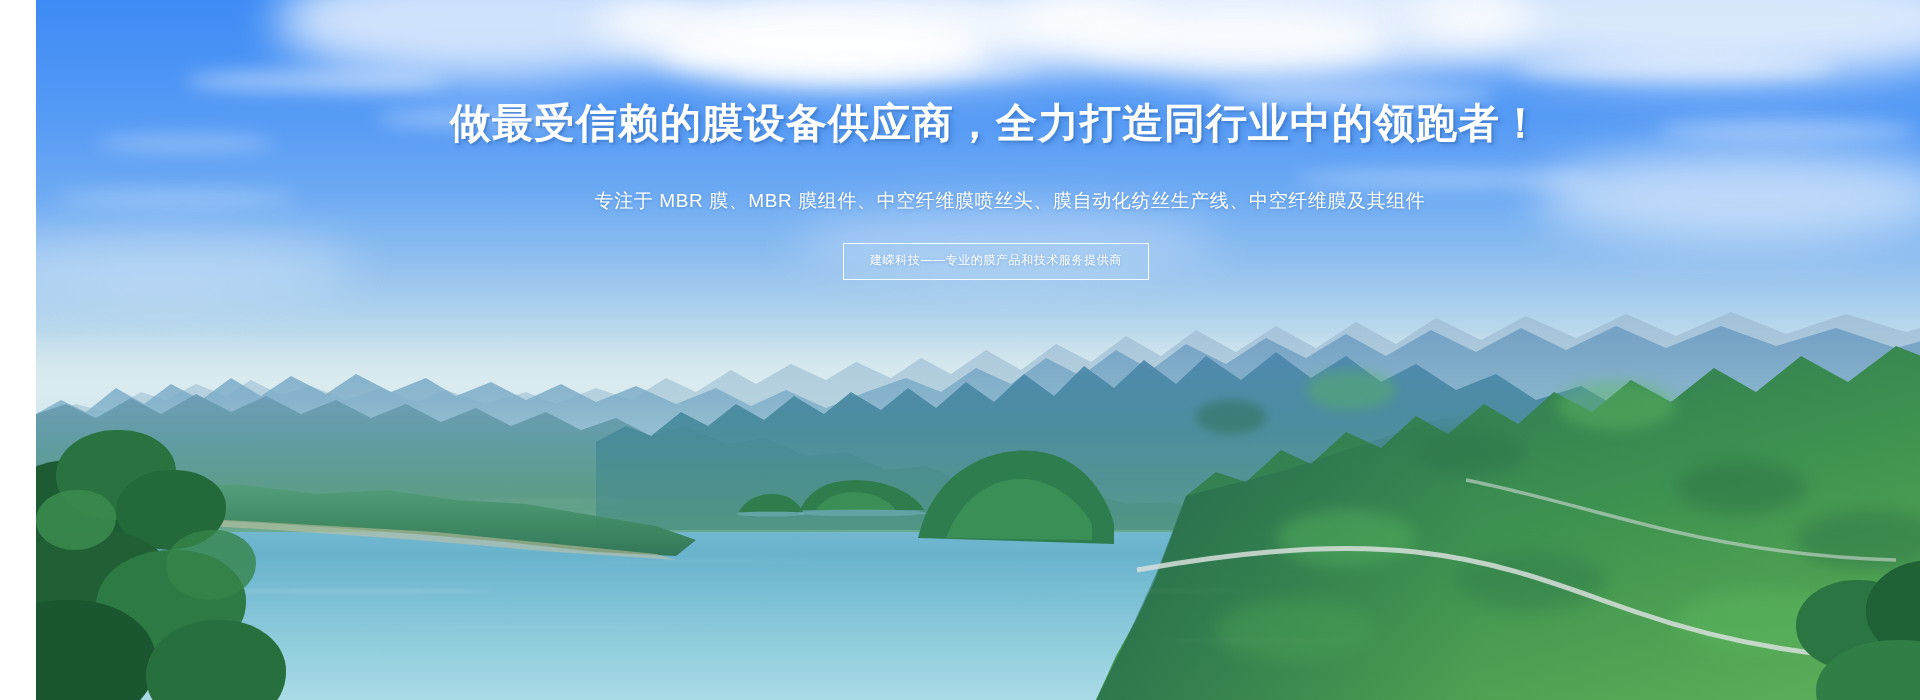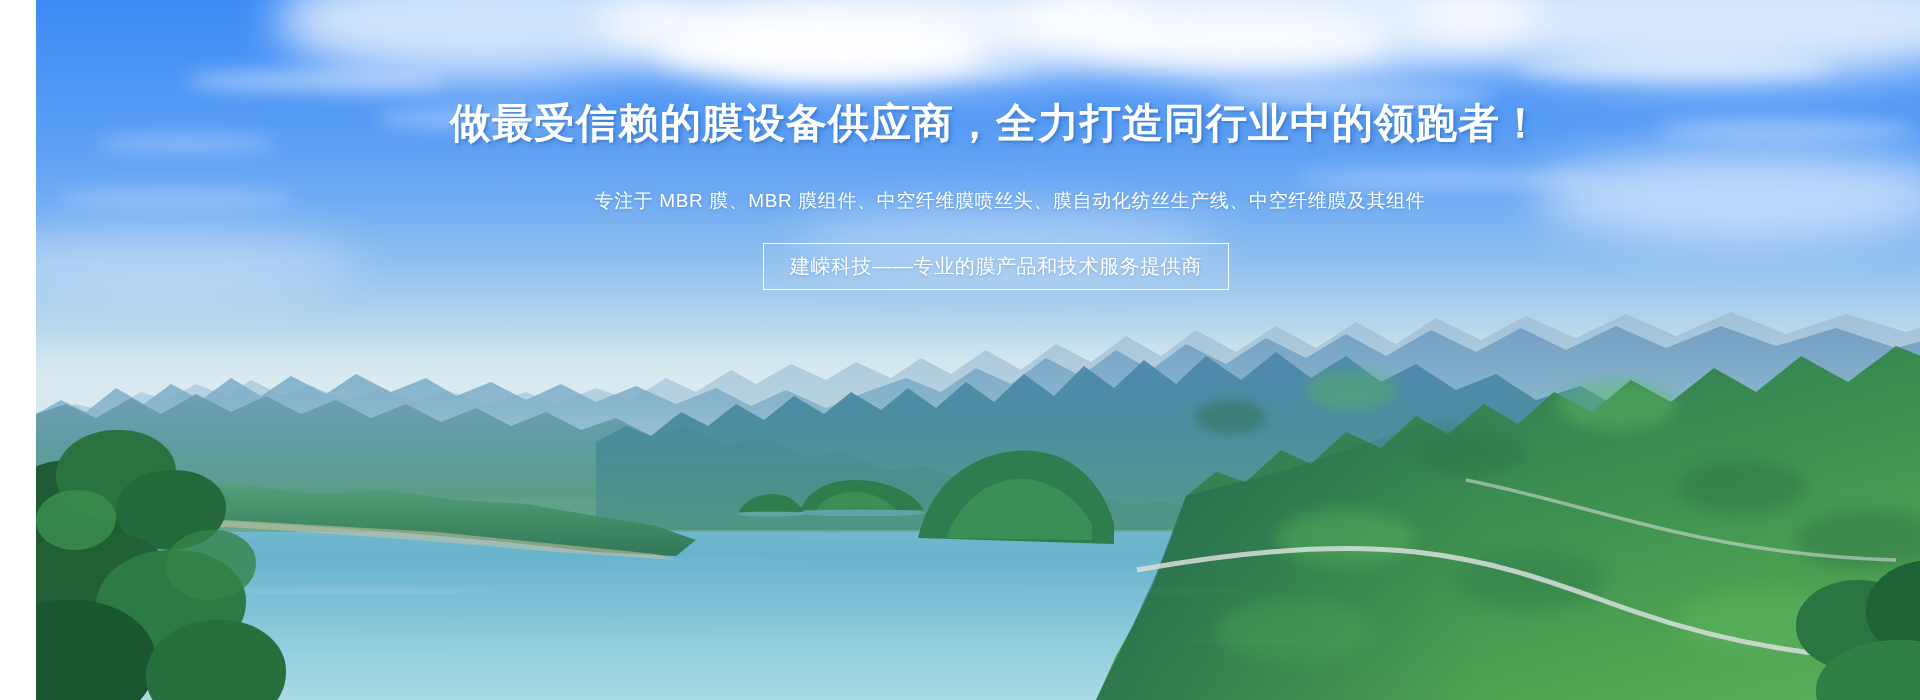--- a/index.html
+++ b/index.html
@@ -93,21 +93,21 @@
     white-space:nowrap;
     text-shadow:0 1px 3px rgba(50,110,180,.45);
   }
   .taglineWrap{
     position:absolute;left:0;top:243px;width:1920px;
   }
   .tagline{
     display:inline-block;
     border:1px solid rgba(255,255,255,.92);
     padding:9px 26px 10px 26px;
-    font-size:20px;
+    font-size:12px;
     color:#ffffff;
     letter-spacing:.6px;
     line-height:1.3;
     white-space:nowrap;
     text-shadow:0 1px 3px rgba(50,110,180,.35);
     background:rgba(255,255,255,.04);
   }
 
   
   .foliage{position:absolute;border-radius:50% 46% 52% 48%;}

